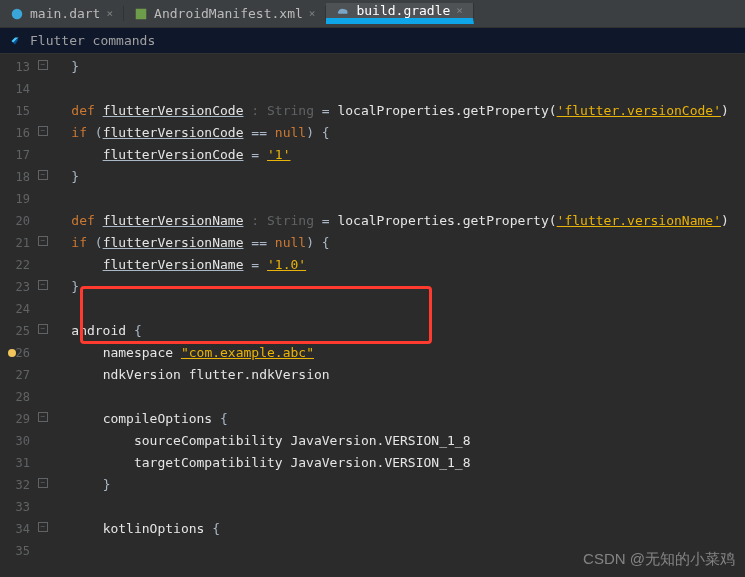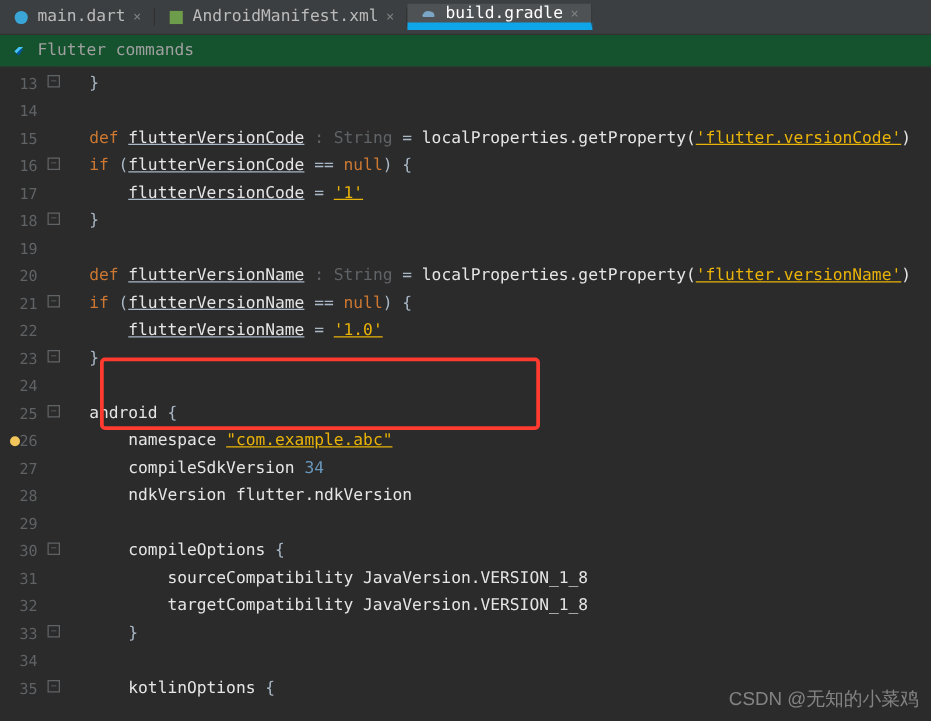--- a/index.html
+++ b/index.html
@@ -36,21 +36,21 @@
 }
 .tab .close {
   color: #808080;
   font-size: 11px;
   cursor: pointer;
 }
 .tab-icon { width: 14px; height: 14px; display: inline-flex; }
 .banner {
   display: flex;
   align-items: center;
-  background: #14532d;
+  background: #0f172a;
   height: 26px;
   padding: 0 8px;
   gap: 8px;
   border-bottom: 1px solid #323232;
   color: #a0a0a0;
 }
 .flutter-icon { width: 14px; height: 14px; }
 .editor {
   display: flex;
   background: #2b2b2b;
@@ -201,21 +201,20 @@
     <div class="line">        <span class="id underline">flutterVersionCode</span> <span class="op">=</span> <span class="str">'1'</span></div>
     <div class="line"><span class="fold">−</span>    <span class="brace">}</span></div>
     <div class="line"></div>
     <div class="line">    <span class="kw">def</span> <span class="id underline">flutterVersionName</span> <span class="hint">: String</span> <span class="op">=</span> <span class="id">localProperties.getProperty(</span><span class="str">'flutter.versionName'</span><span class="id">)</span></div>
     <div class="line"><span class="fold">−</span>    <span class="kw">if</span> <span class="op">(</span><span class="id underline">flutterVersionName</span> <span class="op">==</span> <span class="kw">null</span><span class="op">) {</span></div>
     <div class="line">        <span class="id underline">flutterVersionName</span> <span class="op">=</span> <span class="str">'1.0'</span></div>
     <div class="line"><span class="fold">−</span>    <span class="brace">}</span></div>
     <div class="line"></div>
     <div class="line"><span class="fold">−</span>    <span class="id">android</span> <span class="brace">{</span></div>
     <div class="line"><span class="yellow-dot"></span>        <span class="id">namespace</span> <span class="str">"com.example.abc"</span></div>
-    <div class="line">        <span class="id">compileSdkVersion</span> <span class="num">34</span></div>
     <div class="line">        <span class="id">ndkVersion</span> <span class="id">flutter.ndkVersion</span></div>
     <div class="line"></div>
     <div class="line"><span class="fold">−</span>        <span class="id">compileOptions</span> <span class="brace">{</span></div>
     <div class="line">            <span class="id">sourceCompatibility</span> <span class="id">JavaVersion.VERSION_1_8</span></div>
     <div class="line">            <span class="id">targetCompatibility</span> <span class="id">JavaVersion.VERSION_1_8</span></div>
     <div class="line"><span class="fold">−</span>        <span class="brace">}</span></div>
     <div class="line"></div>
     <div class="line"><span class="fold">−</span>        <span class="id">kotlinOptions</span> <span class="brace">{</span></div>
   </div>
 </div>

